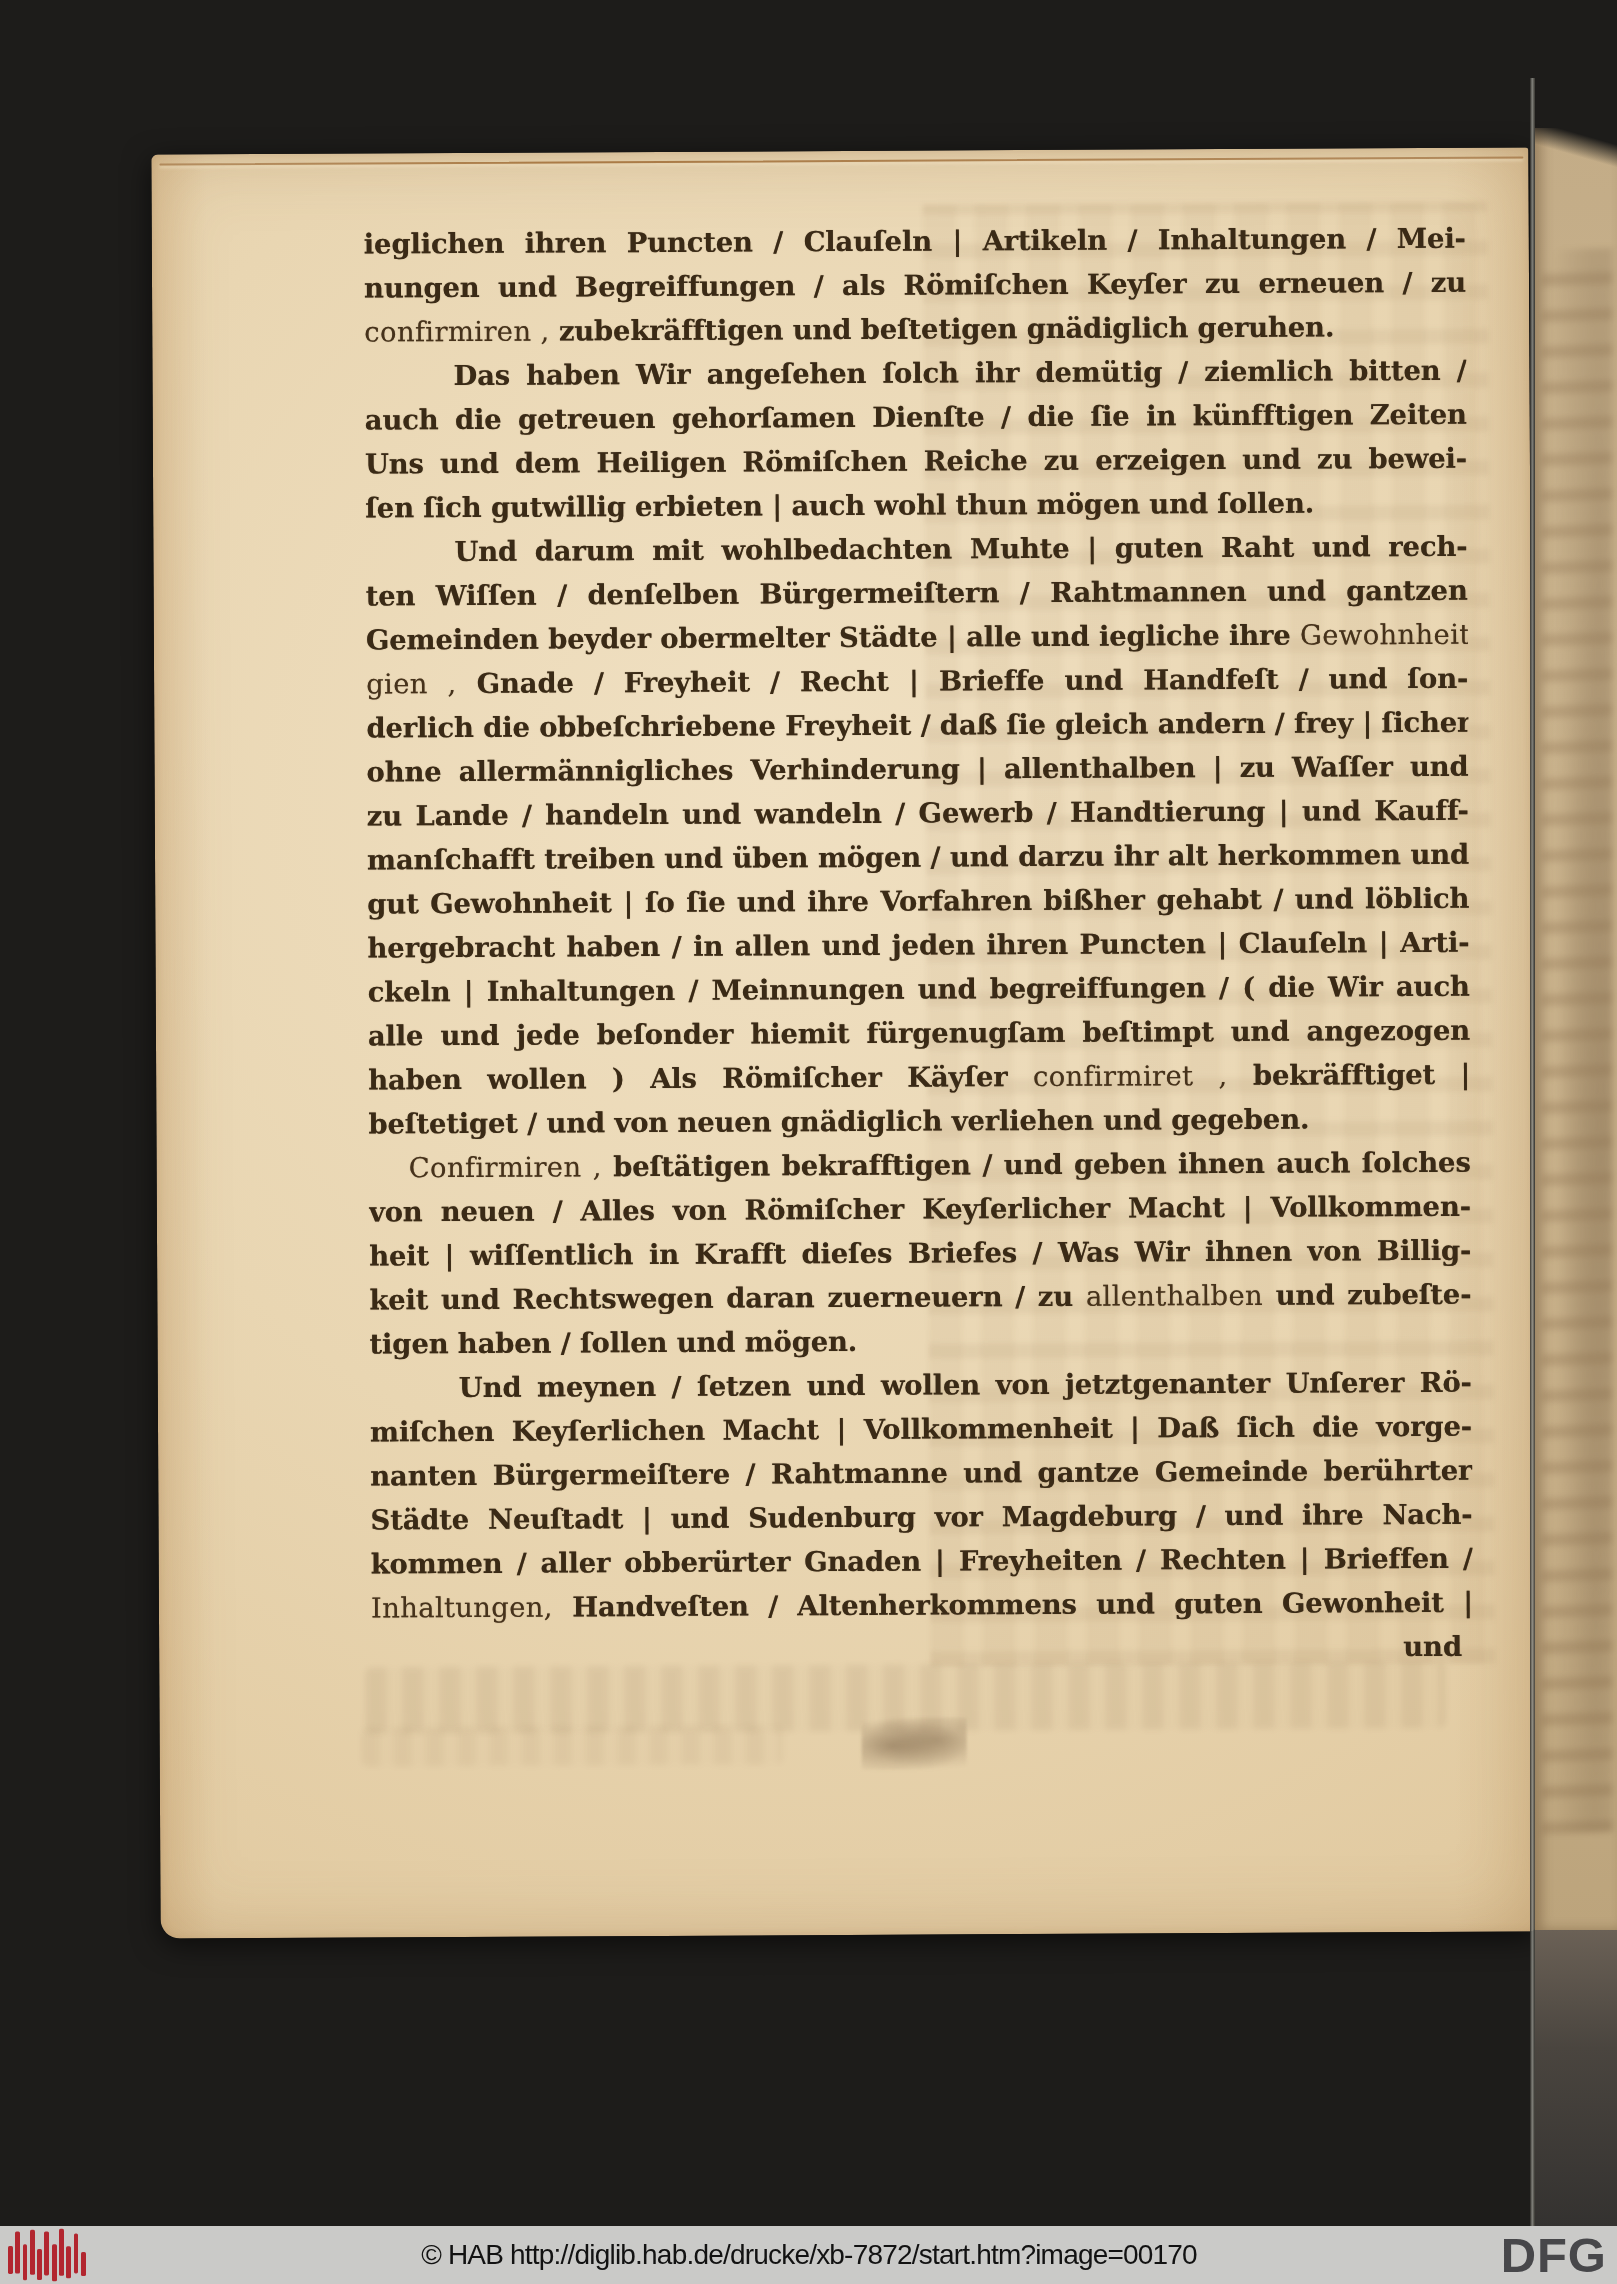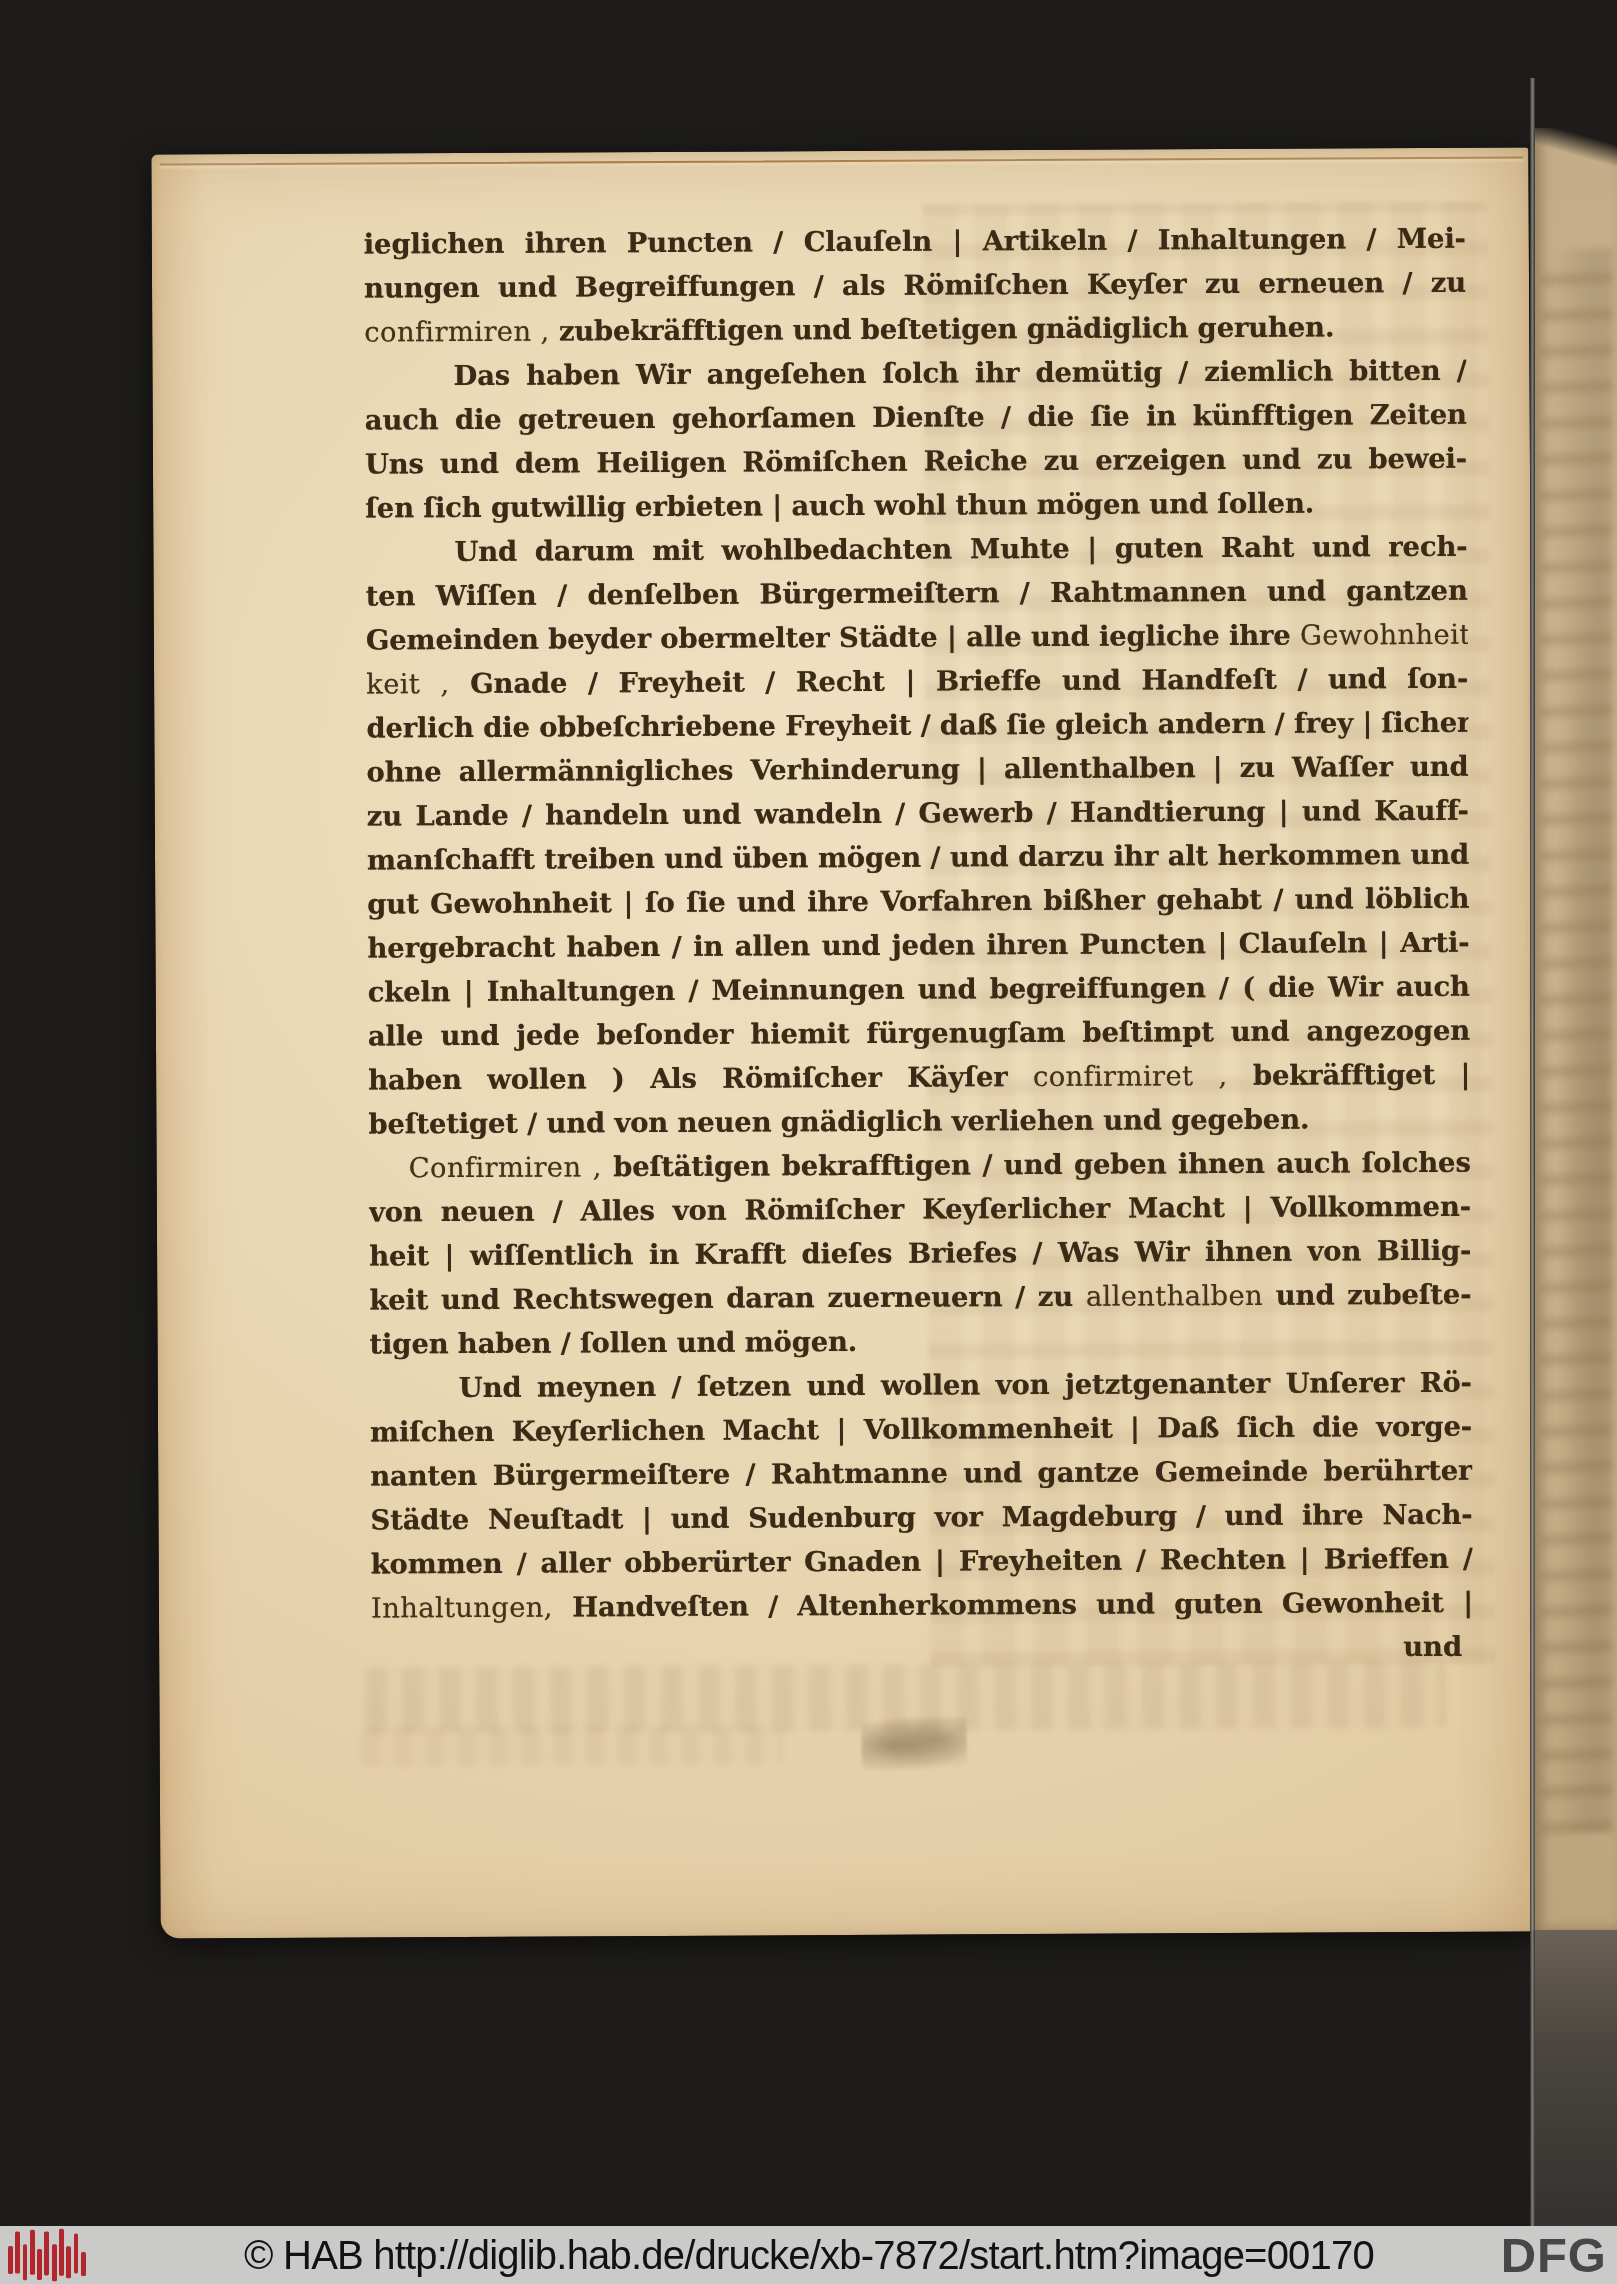--- a/index.html
+++ b/index.html
@@ -112,21 +112,21 @@
   .hab-logo span:nth-child(5){height:31px;transform:translateY(9px);}
   .hab-logo span:nth-child(6){height:44px;transform:translateY(-1.6px);}
   .hab-logo span:nth-child(7){height:37px;transform:translateY(7.3px);}
   .hab-logo span:nth-child(8){height:47px;transform:translateY(-3.2px);}
   .hab-logo span:nth-child(9){height:32px;transform:translateY(7.3px);}
   .hab-logo span:nth-child(10){height:40px;transform:translateY(-1.6px);}
   .hab-logo span:nth-child(11){height:24px;transform:translateY(9px);}
   .footer-url{
     position:absolute;left:50%;top:50%;transform:translate(-50%,-50%);
     font-family:"Liberation Sans", sans-serif;
-    font-size:40px;color:#121212;white-space:nowrap;letter-spacing:-0.8px;
+    font-size:28px;color:#121212;white-space:nowrap;letter-spacing:-0.8px;
   }
   .dfg-logo{
     position:absolute;right:11.3px;top:50%;transform:translateY(-50%);
     font-family:"Liberation Sans", sans-serif;
     font-weight:700;font-size:49px;color:#47474a;letter-spacing:0.8px;
   }
 </style>
 </head>
 <body>
 
@@ -141,21 +141,21 @@
   <div class="line just"><span>ieglichen ihren Puncten / Clauſeln |  Artikeln / Inhaltungen / Mei-</span></div>
       <div class="line just"><span>nungen und Begreiffungen / als Römiſchen Keyſer zu erneuen /  zu</span></div>
       <div class="line"><span class="roman">confirmiren ,</span><span> zubekräfftigen und beſtetigen gnädiglich geruhen.</span></div>
       <div class="line ind2 just"><span>Das haben Wir angeſehen ſolch ihr demütig / ziemlich bitten /</span></div>
       <div class="line just"><span>auch die getreuen gehorſamen Dienſte / die ſie in künfftigen Zeiten</span></div>
       <div class="line just"><span>Uns und dem Heiligen Römiſchen Reiche zu erzeigen und zu bewei-</span></div>
       <div class="line"><span>ſen ſich gutwillig erbieten | auch wohl thun mögen und ſollen.</span></div>
       <div class="line ind2 just"><span>Und darum mit wohlbedachten Muhte | guten Raht und rech-</span></div>
       <div class="line just"><span>ten Wiſſen / denſelben Bürgermeiſtern / Rahtmannen und gantzen</span></div>
       <div class="line just"><span>Gemeinden beyder obermelter Städte | alle und iegliche ihre </span><span class="roman">Gewohnheit.</span></div>
-      <div class="line just"><span class="roman">keit ,</span><span> Gnade /  Freyheit / Recht | Brieffe und Handfeſt / und ſon-</span></div>
+      <div class="line just"><span class="roman">gien ,</span><span> Gnade /  Freyheit / Recht | Brieffe und Handfeſt / und ſon-</span></div>
       <div class="line just"><span>derlich die obbeſchriebene Freyheit / daß ſie gleich andern / frey | ſicher |</span></div>
       <div class="line just"><span>ohne allermännigliches Verhinderung | allenthalben | zu Waſſer und</span></div>
       <div class="line just"><span>zu Lande / handeln und wandeln / Gewerb / Handtierung | und Kauff-</span></div>
       <div class="line just"><span>manſchafft treiben und üben mögen / und darzu ihr alt herkommen und</span></div>
       <div class="line just"><span>gut Gewohnheit | ſo ſie und ihre Vorfahren bißher gehabt / und löblich</span></div>
       <div class="line just"><span>hergebracht haben / in allen und jeden ihren Puncten | Clauſeln |  Arti-</span></div>
       <div class="line just"><span>ckeln | Inhaltungen / Meinnungen und begreiffungen / ( die Wir auch</span></div>
       <div class="line just"><span>alle und jede beſonder hiemit fürgenugſam beſtimpt und angezogen</span></div>
       <div class="line just"><span>haben wollen ) Als Römiſcher Käyſer </span><span class="roman">confirmiret ,</span><span>  bekräfftiget |</span></div>
       <div class="line"><span>beſtetiget / und von neuen gnädiglich verliehen und gegeben.</span></div>

